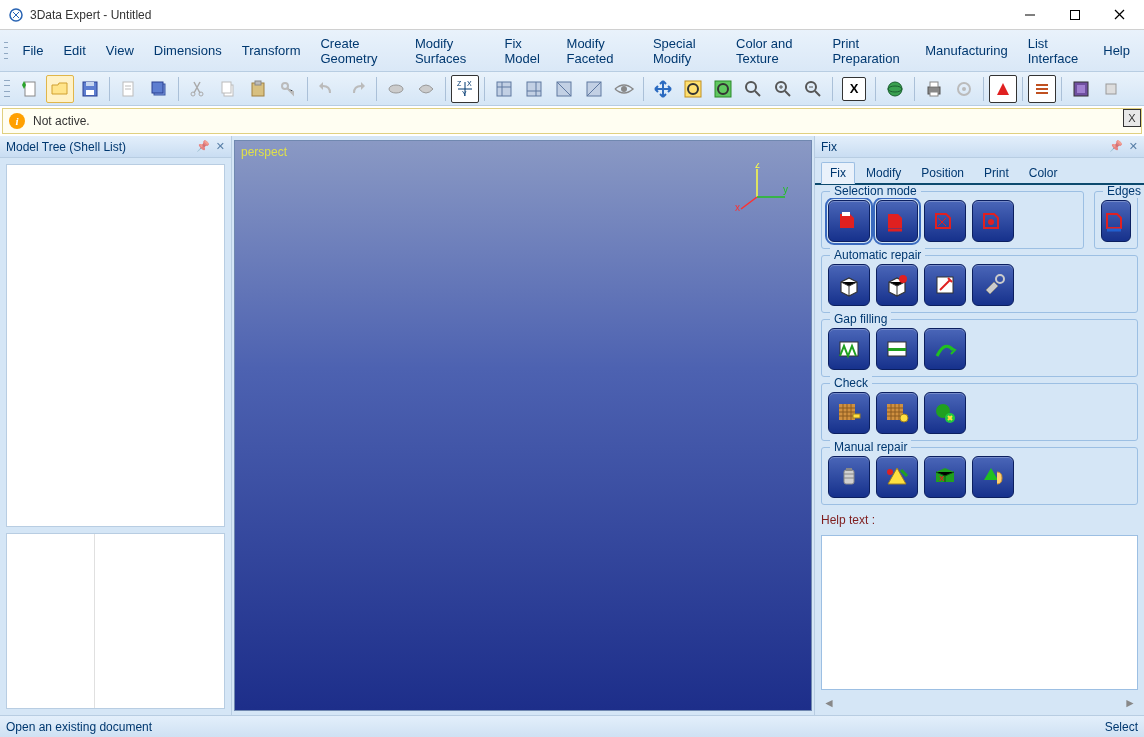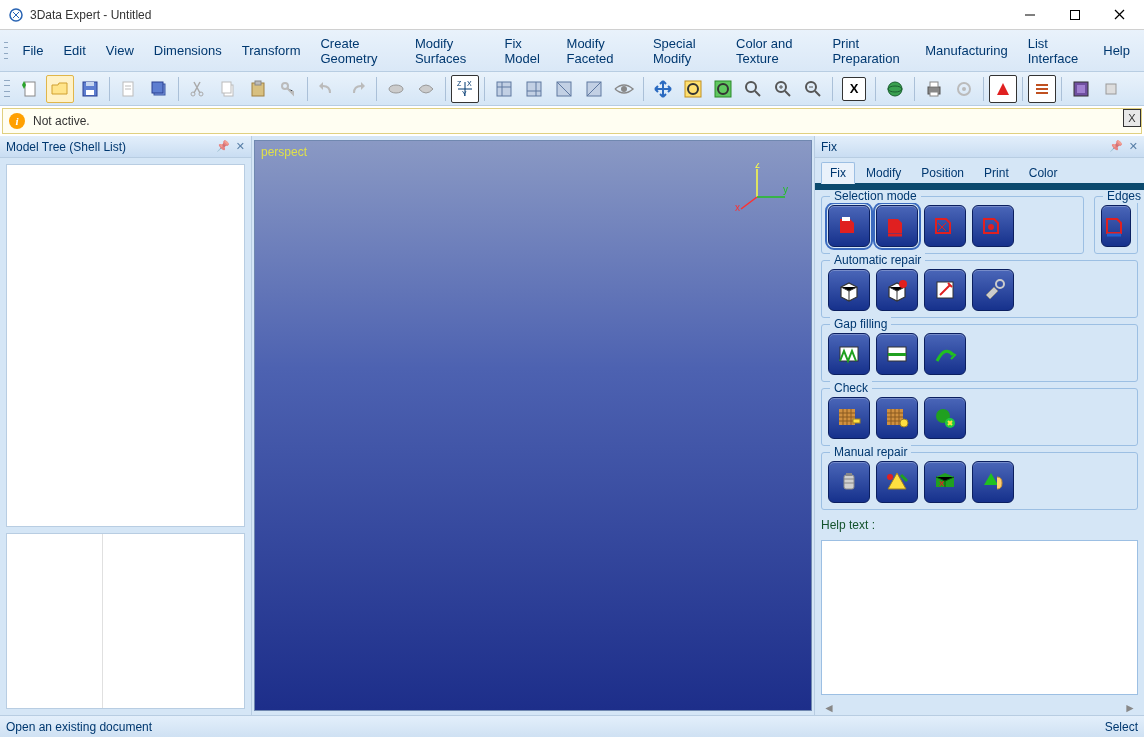--- a/index.html
+++ b/index.html
@@ -15,45 +15,45 @@
 .menu-item { padding: 4px 10px; }
 .toolbar { height: 34px; background: linear-gradient(#e9f2fb,#d5e6f6); display: flex; align-items: center; padding: 2px 4px; border-bottom: 1px solid #b8cde2; gap:2px;}
 .tbtn { width: 28px; height: 28px; border: 1px solid transparent; display: flex; align-items: center; justify-content: center; border-radius:2px;}
 .tbtn.active { background: #fff2c8; border:1px solid #e0b64a; }
 .tbtn.boxed { background:#fff;border:1px solid #333; width:24px;height:24px;margin:0 4px;}
 .tsep { width: 1px; height: 24px; background: #aac0d8; margin: 0 3px; }
 .msgbar { height: 26px; background: #fffef2; border: 1px solid #e0d080; margin:2px; display: flex; align-items: center; padding: 0 6px; color: #333;position:relative;}
 .msgbar .i-icon{width:16px;height:16px;border-radius:50%;background:#ffa000;color:#fff;display:flex;align-items:center;justify-content:center;font-weight:bold;font-size:11px;margin-right:8px;font-style:italic;font-family:serif}
 .msgbar .close-x{position:absolute;right:0;top:0;width:18px;height:18px;border:1px solid #333;background:#e8e8e8;display:flex;align-items:center;justify-content:center;font-size:11px;}
 .main { flex: 1; display: flex; background: #d5e6f6; min-height:0;}
-.sidebar { width: 252px; display: flex; flex-direction: column; border-right: 1px solid #b8cde2; }
+.sidebar { width: 232px; display: flex; flex-direction: column; border-right: 1px solid #b8cde2; }
 .panel-header { height: 22px; background: linear-gradient(#e3effb,#c9ddf2); color: #003870; display: flex; align-items: center; padding: 0 6px; font-size:12px; border-bottom:1px solid #b8cde2;}
 .panel-header .pin{margin-left:auto;opacity:.6;font-size:11px;display:inline-flex;gap:6px}
 .tree-body{flex:0 0 363px;background:#fff;margin:6px;border:1px solid #b8cde2;}
 .props-body{flex:1;background:#fff;margin:6px;margin-top:0;border:1px solid #b8cde2;position:relative}
 .props-body::after{content:"";position:absolute;left:40%;top:0;bottom:0;border-left:1px solid #e0e0e0}
 .viewport-wrap { flex: 1; display:flex;flex-direction:column;min-width:0;}
 .viewport { flex:1; margin: 4px 2px; background: linear-gradient(to bottom, #8a99c4 0%, #4d62b1 40%, #1d2e8a 100%); position: relative; border:1px solid #7088b0;}
 .vp-label{position:absolute;top:4px;left:6px;color:#e0e04a;font-size:12px}
 .axis{position:absolute;top:22px;right:20px;width:56px;height:50px}
 .fix-panel { width: 330px; display: flex; flex-direction: column; border-left:1px solid #b8cde2;justify-content:flex-end;}
 .fix-tabs{display:flex;gap:2px;padding:4px 6px 0 6px;background:#d5e6f6;font-size:12px;color:#003870}
 .fix-tab{padding:3px 8px;border:1px solid transparent;border-bottom:none;}
 .fix-tab.act{background:#eaf2fb;border:1px solid #9cbfe3;border-bottom:1px solid #eaf2fb;position:relative;z-index:1;border-radius:2px 2px 0 0}
-.fix-body{flex:1;background:#d5e6f6;border-top:7px solid #0c4a6e;margin-top:-1px;padding:6px;overflow:auto;display:flex;flex-direction:column;gap:6px}
+.fix-body{flex:1;background:#d5e6f6;border-top:2px solid #0c4a6e;margin-top:-1px;padding:6px;overflow:auto;display:flex;flex-direction:column;gap:6px}
 .grp{border:1px solid #9cbfe3;border-radius:3px;padding:8px 6px 6px 6px;position:relative;background:#d5e6f6}
 .grp-row{display:flex;gap:6px}
 .grp-legend{position:absolute;top:-8px;left:8px;background:#d5e6f6;padding:0 4px;color:#003870;font-size:12px}
 .tool{width:42px;height:42px;border-radius:6px;background:linear-gradient(#4a66b8,#16318c);border:1px solid #0b1f60;box-shadow:inset 0 1px 0 rgba(255,255,255,.25);display:flex;align-items:center;justify-content:center}
 .tool.sel{outline:2px solid #3a6abf;outline-offset:1px}
 .sel-row{display:flex;gap:4px}
 .grp-sel{flex:1}
 .grp-ed{width:44px;margin-left:6px}
 .helpbox{background:#fff;border:1px solid #9cbfe3;height:155px;flex:0 0 155px;position:relative}
-.help-label{color:#14532d;margin:2px 0}
+.help-label{color:#7f1d1d;margin:2px 0}
 .help-scrolls{display:flex;justify-content:space-between;padding:0 2px;color:#888;font-size:12px}
 .statusbar{height:22px;background:linear-gradient(#e3effb,#cfe1f3);border-top:1px solid #b8cde2;display:flex;align-items:center;padding:0 6px;color:#003870;font-size:12px}
 .statusbar .spacer{flex:1}
 svg{display:block}
 </style>
 </head>
 <body>
 
 <div class="titlebar">
   <span class="app-icon">

